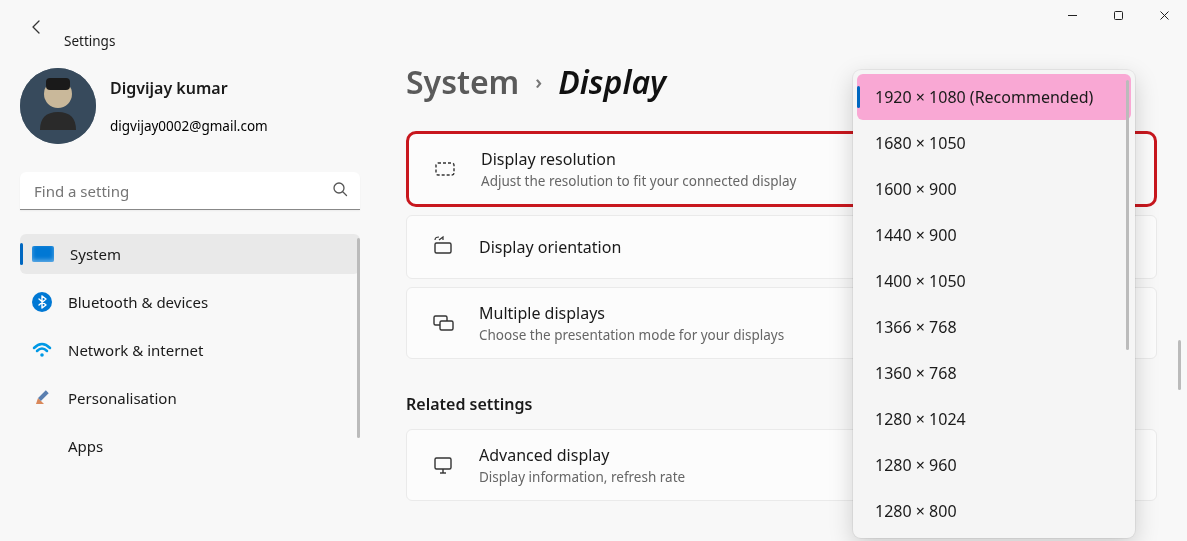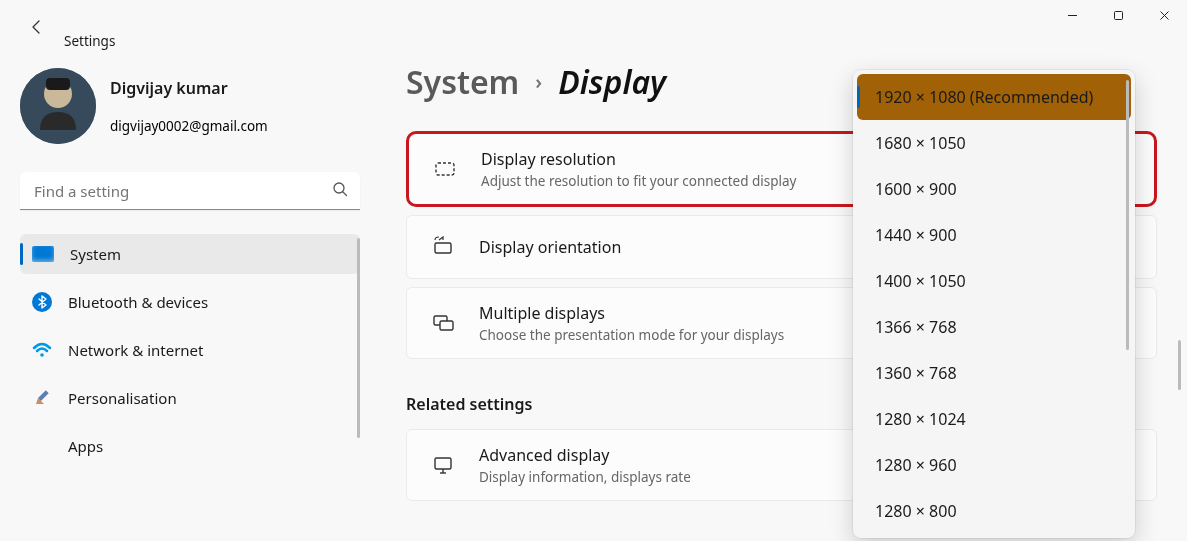--- a/index.html
+++ b/index.html
@@ -55,21 +55,21 @@
   .setting-icon svg { width:24px; height:24px; }
   .setting-text .title { font-size:16px; color:#1a1a1a; }
   .setting-text .sub { font-size:13.5px; color:#666; margin-top:2px; }
 
   .section-heading { font-size:16px; font-weight:600; margin-top:34px; margin-bottom:14px; color:#1a1a1a; }
 
   
   .dropdown { position:absolute; top:70px; right:52px; width:282px; background:#f5f5f5; border-radius:8px; box-shadow:0 8px 24px rgba(0,0,0,0.18), 0 0 0 1px rgba(0,0,0,0.05); padding:4px 0; z-index:10; }
   .dd-scroll { position:absolute; right:6px; top:10px; width:3px; height:270px; background:#bbb; border-radius:2px; }
   .dd-item { height:46px; display:flex; align-items:center; padding-left:18px; font-size:16px; color:#1a1a1a; position:relative; border-radius:6px; margin:0 4px; }
-  .dd-item.selected { background:#a16207; }
+  .dd-item.selected { background:#f9a8d4; }
   .dd-item.selected::before { content:""; position:absolute; left:0; top:12px; bottom:12px; width:3px; background:#0067c0; border-radius:2px; }
 
   .content-track { position:absolute; right:6px; top:280px; width:3px; height:50px; background:#bbb; border-radius:2px; }
 </style>
 </head>
 <body>
 
 <div class="title-bar">
   <div class="back-btn">
     <svg viewBox="0 0 16 16">
@@ -220,21 +220,21 @@
   <div class="setting-card">
     <span class="setting-icon">
       <svg viewBox="0 0 24 24">
           <rect x="4" y="5" width="16" height="11" rx="1.5" stroke="#333" stroke-width="1.4" fill="none"></rect>
           <line x1="9" y1="20" x2="15" y2="20" stroke="#333" stroke-width="1.4"></line>
           <line x1="12" y1="16" x2="12" y2="20" stroke="#333" stroke-width="1.4"></line>
         </svg>
     </span>
     <div class="setting-text">
       <div class="title">Advanced display</div>
-      <div class="sub">Display information, displays rate</div>
+      <div class="sub">Display information, refresh rate</div>
     </div>
   </div>
 
   <div class="content-track"></div>
 </div>
 
 <div class="dropdown">
   <div class="dd-item selected">1920 × 1080 (Recommended)</div>
   <div class="dd-item">1680 × 1050</div>
   <div class="dd-item">1600 × 900</div>

